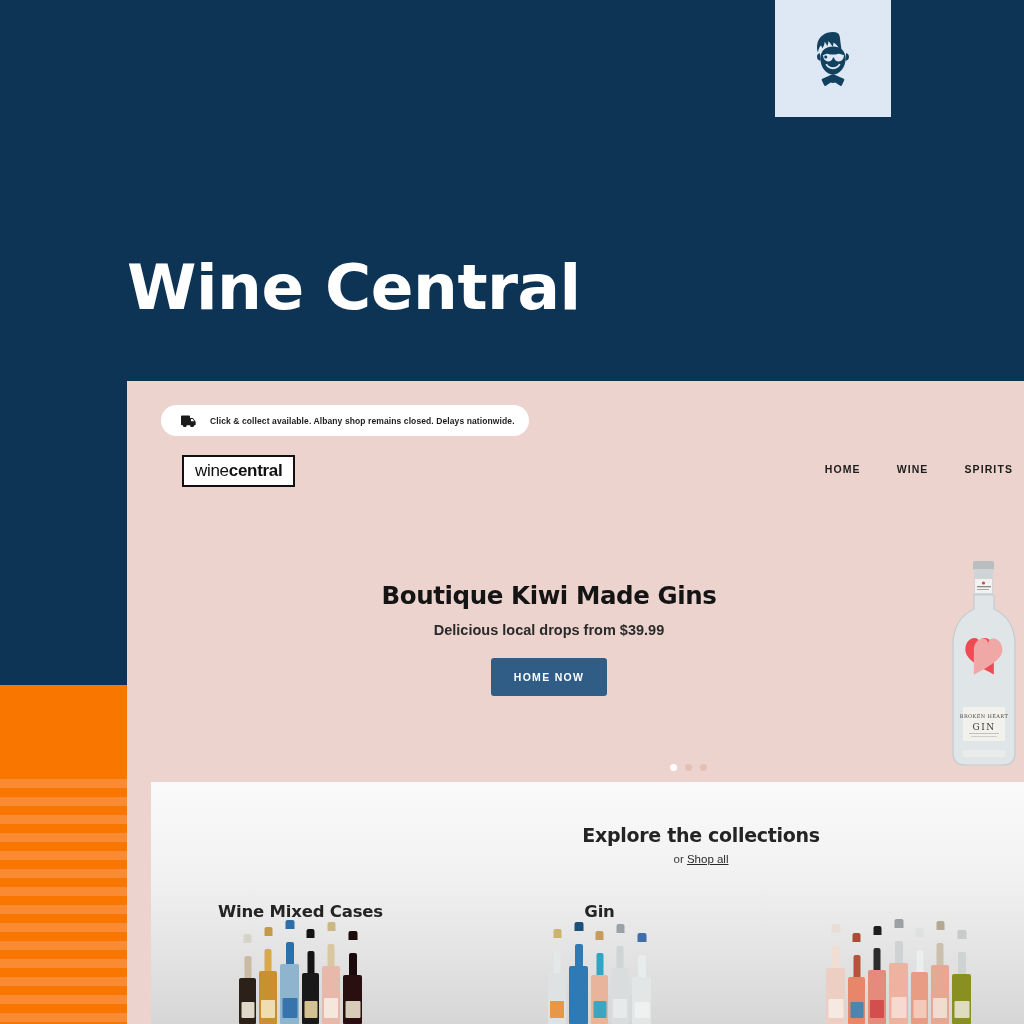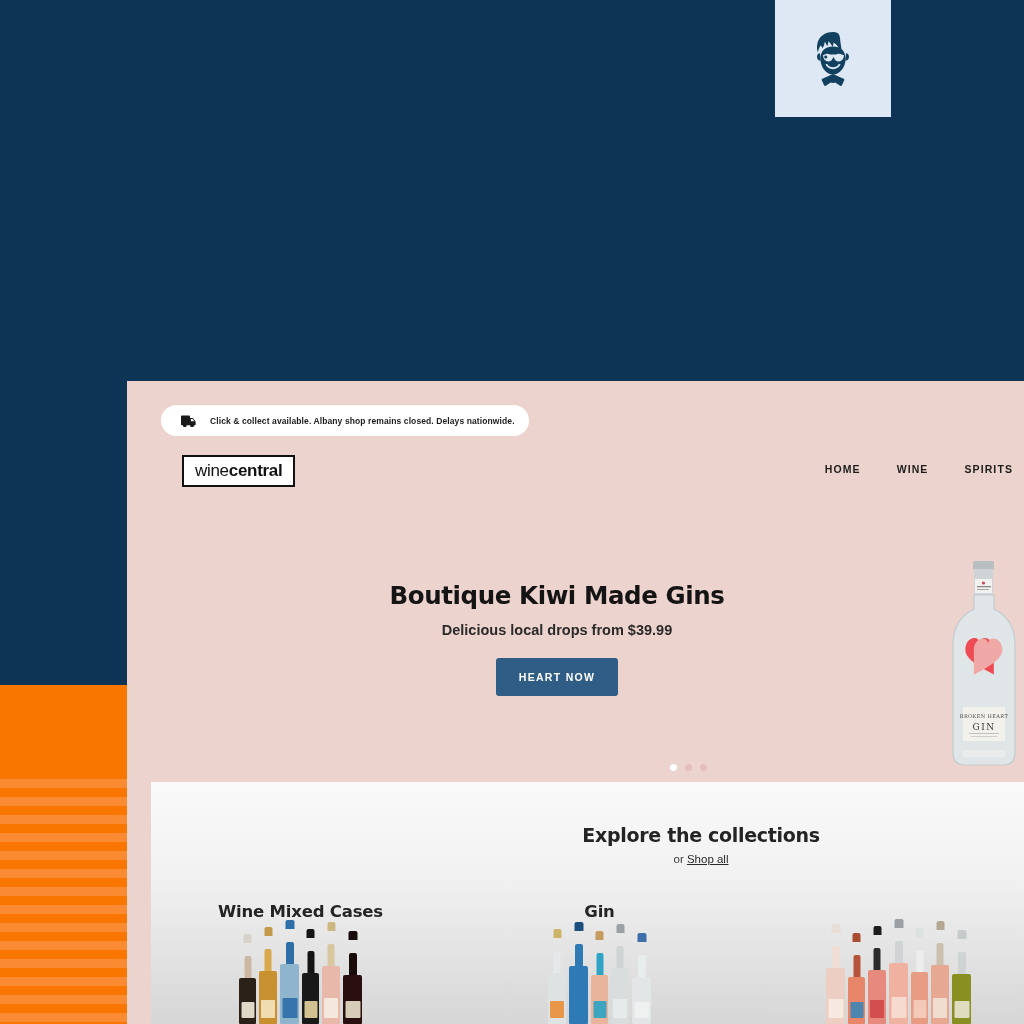--- a/index.html
+++ b/index.html
@@ -72,21 +72,21 @@
     border:2px solid #111; background:#fff;
     padding:5px 11px 6px; font-size:17px; line-height:1;
     color:#111; letter-spacing:-0.3px; white-space:nowrap;
   }
   .site-logo .lt { font-weight:400; }
   .site-logo .bd { font-weight:700; }
   .nav { position:absolute; right:34px; top:16px; display:flex; gap:36px; }
   .nav a { font-size:10.5px; font-weight:700; letter-spacing:1.1px; color:#1c1c1c; text-decoration:none;text-align:center; }
 
   
-  .hero-copy { position:absolute; left:0; top:200px; width:838px; text-align:center;margin-left:8px; }
+  .hero-copy { position:absolute; left:0; top:200px; width:838px; text-align:center; }
   .hero-title { font-size:24.5px; font-weight:700; color:#141414; letter-spacing:-0.4px; font-family:"DejaVu Sans",sans-serif; }
   .hero-sub { margin-top:12px; font-size:14.5px; color:#2a2a2a; font-weight:700; }
   .shop-now {
     display:inline-block; margin-top:20px;
     background:#2f5d86; color:#fff; border:none;
     font-size:10.5px; font-weight:700; letter-spacing:1.3px;
     padding:13px 23px; border-radius:3px; cursor:pointer;
   }
 
   
@@ -133,20 +133,21 @@
       <path fill="#12405f" d="M18.5 26c-1.8 0-3 1.6-3 3.6s1.3 4.1 3.2 4.1l.5-.1zM45.5 26l-.7 7.6.5.1c1.9 0 3.2-2.1 3.2-4.1s-1.2-3.6-3-3.6z"></path>
       <path fill="#12405f" d="M32 19c-7.5 0-13 4.4-13 12.5C19 40.5 25 48 32 48s13-7.5 13-16.5C45 23.4 39.5 19 32 19zm-8.7 8.3h17.4c1 0 1.9.3 2.5.9l.3.3-.5 1.3c-.1 2.7-2.3 4.8-5 4.8-2.5 0-4.6-1.8-5-4.2h-1c-.4 2.4-2.5 4.2-5 4.2-2.7 0-4.9-2.1-5-4.8l-.5-1.3.3-.3c.6-.6 1.5-.9 2.5-.9zM32 42.5c-3.6 0-6.6-2-7.8-4.8l1.7-.8c.9 2.1 3.3 3.6 6.1 3.6s5.2-1.5 6.1-3.6l1.7.8c-1.2 2.8-4.2 4.8-7.8 4.8z"></path>
       <circle fill="#dee8f5" cx="26" cy="30" r="3.3"></circle>
       <circle fill="#dee8f5" cx="38" cy="30" r="3.3"></circle>
       <path fill="#12405f" d="M24.5 28.3c.9 0 1.6.7 1.6 1.6s-.7 1.6-1.6 1.6-1.6-.7-1.6-1.6.7-1.6 1.6-1.6z"></path>
       <path fill="#12405f" d="M32 47.5l-11 4.8c-.6.3-.9 1-.6 1.6l2.4 5.3c.3.7 1.2.9 1.8.5l7.4-5 7.4 5c.6.4 1.5.2 1.8-.5l2.4-5.3c.3-.6 0-1.3-.6-1.6L32 47.5z"></path>
       <circle fill="#12405f" cx="32" cy="53.5" r="3.4"></circle>
     </svg>
   </div>
 
+  <div class="brand-title">Wine Central</div>
 
   <div class="orange-block">
     <div class="orange-solid"></div>
     <div class="orange-stripes"></div>
   </div>
 
   <div class="site">
 
     <div class="hero-region">
 
@@ -164,21 +165,21 @@
         <nav class="nav">
           <a href="#">HOME</a>
           <a href="#">WINE</a>
           <a href="#">SPIRITS</a>
         </nav>
       </div>
 
       <div class="hero-copy">
         <div class="hero-title">Boutique Kiwi Made Gins</div>
         <div class="hero-sub">Delicious local drops from $39.99</div>
-        <button class="shop-now">HEART NOW</button>
+        <button class="shop-now">HOME NOW</button>
       </div>
 
       <svg class="hero-bottle" viewBox="0 0 86 215">
         <rect x="32" y="4" width="21" height="9" rx="1.5" fill="#b9bec1"></rect>
         <rect x="33" y="12" width="19" height="26" fill="#cfd4d6"></rect>
         <rect x="34" y="22" width="17" height="14" fill="#f2f2f0"></rect>
         <circle cx="42.5" cy="26" r="1.6" fill="#d0484f"></circle>
         <rect x="36" y="29" width="14" height="1.3" fill="#8a8a8a"></rect>
         <rect x="36" y="32" width="12" height="1" fill="#a5a5a5"></rect>
         <path d="M33 38 L33 52 Q12 62 12 88 L12 196 Q12 208 24 208 L62 208 Q74 208 74 196 L74 88 Q74 62 53 52 L53 38 Z" fill="#dfe5e8" opacity="0.96"></path>

